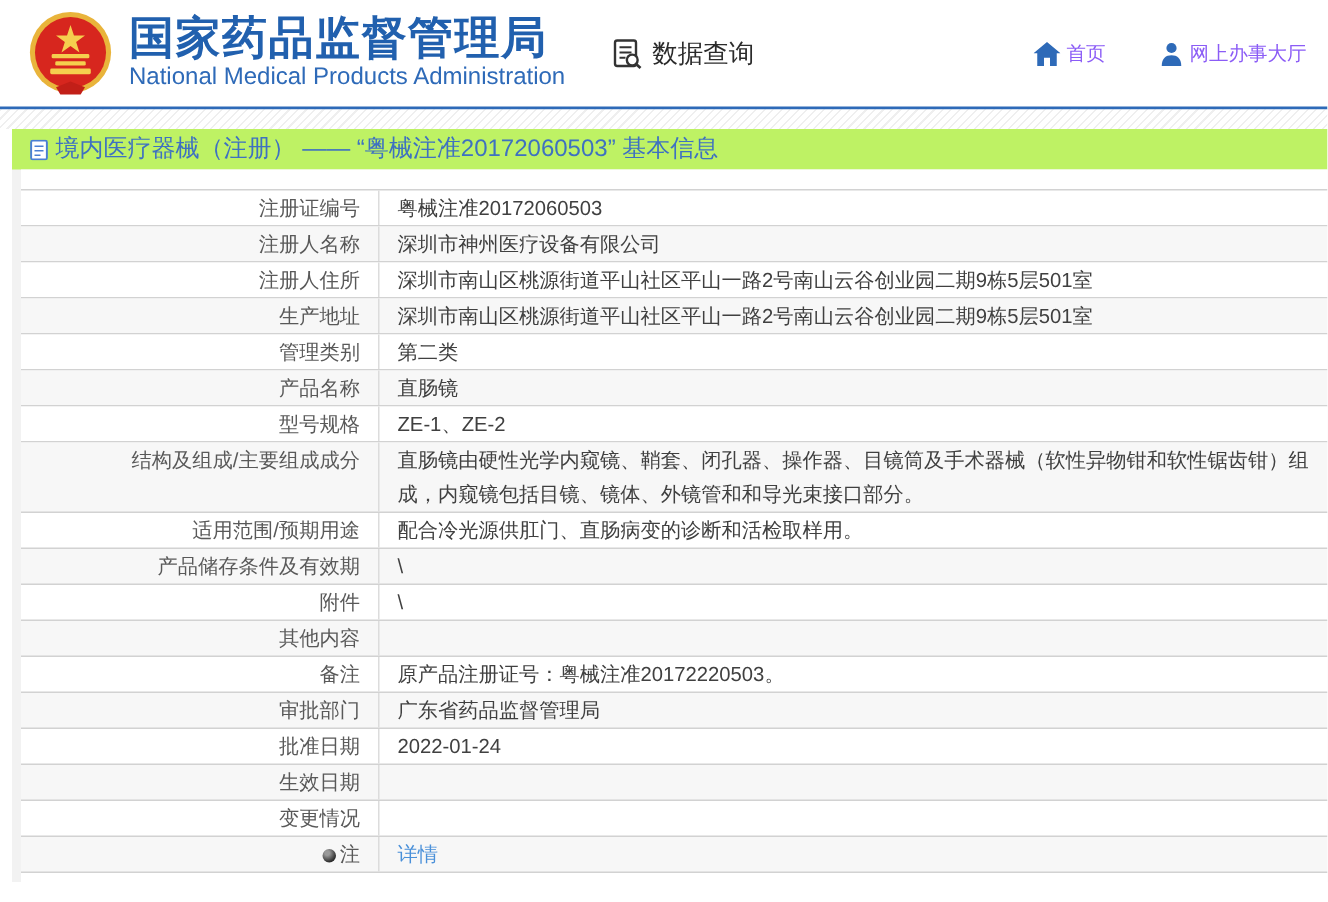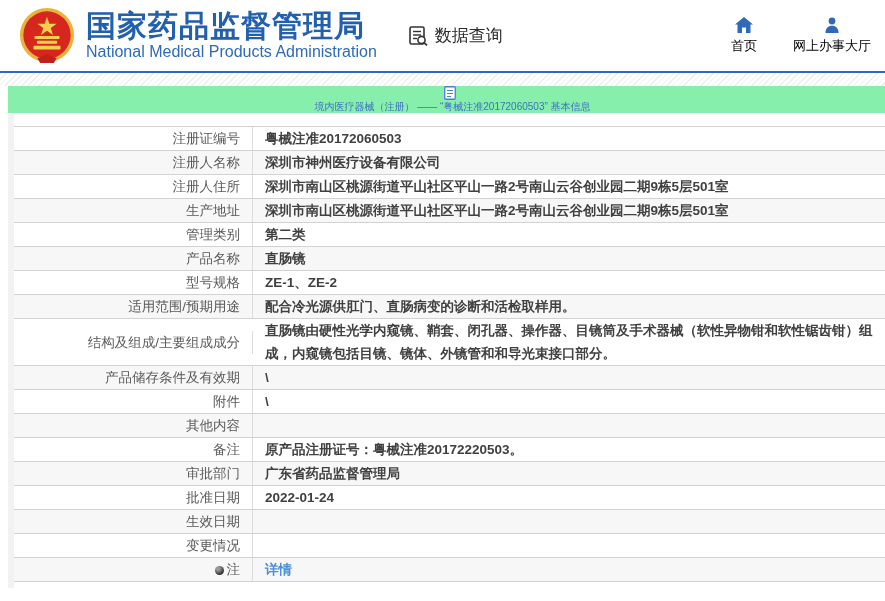--- a/index.html
+++ b/index.html
@@ -11,40 +11,40 @@
     padding:0 14px 0 18px; background:#fff; }
   .logo-wrap { display:flex; align-items:center; }
   .emblem { width:58px; height:58px; flex:0 0 auto; }
   .org-names { margin-left:10px; }
   .org-cn { font-size:30px; font-weight:bold; color:#2160ae; letter-spacing:1px; line-height:30px; }
   .org-en { font-size:16px; color:#2e6ab8; margin-top:2px; }
   .data-query { display:flex; align-items:flex-end; margin-left:30px; cursor:pointer; }
   .data-query svg { margin-right:6px; }
   .dq-label { font-size:17px; color:#2b2b2b; }
   .top-nav { margin-left:auto; display:flex; gap:36px; }
-  .top-nav-item { display:flex; flex-direction:column; align-items:center; gap:4px;
-    font-size:13px; color:#000000; text-decoration:none; cursor:pointer; }
+  .top-nav-item { display:flex; flex-direction:row; align-items:center; gap:4px;
+    font-size:13px; color:#8b5cf6; text-decoration:none; cursor:pointer; }
   .blue-line { height:2px; background:#2e6ab8; }
   .hatch { height:13px;
     background:repeating-linear-gradient(135deg,#efefef 0 1px,#ffffff 1px 4px); }
 
   
   .content { margin-left:8px; background:#f2f2f2; min-height:502px; }
   .breadcrumb { height:27px; display:flex; align-items:center; padding-left:12px;
-    background:#86efac; color:#3e71c1; font-size:10px;flex-direction:column; }
+    background:#bef264; color:#3e71c1; font-size:16px; }
   .breadcrumb svg { margin-right:5px; flex:0 0 auto; }
   .table-wrap { margin-left:6px; background:#fff; padding-top:13px; min-height:475px; }
   .info-table { width:100%; }
   .row { display:flex; border-bottom:1px solid #d2d2d2; background:#fff;
-    font-size:13.5px; line-height:23px; min-height:23px;align-items:center; }
+    font-size:13.5px; line-height:23px; min-height:23px; }
   .row:first-child { border-top:1px solid #d2d2d2; }
   .row:nth-child(even) { background:#f7f7f7; }
   .cell-label { width:239px; flex:0 0 auto; text-align:right; padding-right:12px;
     color:#595959; border-right:1px solid #dcdcdc; }
-  .cell-value { flex:1; padding:0 12px; color:#404040;font-weight:bold; }
+  .cell-value { flex:1; padding:0 12px; color:#404040; }
   .cell-value a { color:#4a90d9; text-decoration:none; cursor:pointer; }
   .note-icon { display:inline-block; width:9px; height:9px; border-radius:50%;
     background:radial-gradient(circle at 35% 30%, #9a9a9a 0 18%, #2e2e2e 70%);
     margin-right:3px; vertical-align:middle; }
 </style>
 </head>
 <body>
 
 <div class="page">
 
@@ -132,26 +132,26 @@
           </div>
           <div class="row">
             <div class="cell-label">产品名称</div>
             <div class="cell-value">直肠镜</div>
           </div>
           <div class="row">
             <div class="cell-label">型号规格</div>
             <div class="cell-value">ZE-1、ZE-2</div>
           </div>
           <div class="row">
+            <div class="cell-label">结构及组成/主要组成成分</div>
+            <div class="cell-value">直肠镜由硬性光学内窥镜、鞘套、闭孔器、操作器、目镜筒及手术器械（软性异物钳和软性锯齿钳）组成，内窥镜包括目镜、镜体、外镜管和和导光束接口部分。</div>
+          </div>
+          <div class="row">
             <div class="cell-label">适用范围/预期用途</div>
             <div class="cell-value">配合冷光源供肛门、直肠病变的诊断和活检取样用。</div>
-          </div>
-          <div class="row">
-            <div class="cell-label">结构及组成/主要组成成分</div>
-            <div class="cell-value">直肠镜由硬性光学内窥镜、鞘套、闭孔器、操作器、目镜筒及手术器械（软性异物钳和软性锯齿钳）组成，内窥镜包括目镜、镜体、外镜管和和导光束接口部分。</div>
           </div>
           <div class="row">
             <div class="cell-label">产品储存条件及有效期</div>
             <div class="cell-value">\</div>
           </div>
           <div class="row">
             <div class="cell-label">附件</div>
             <div class="cell-value">\</div>
           </div>
           <div class="row">

